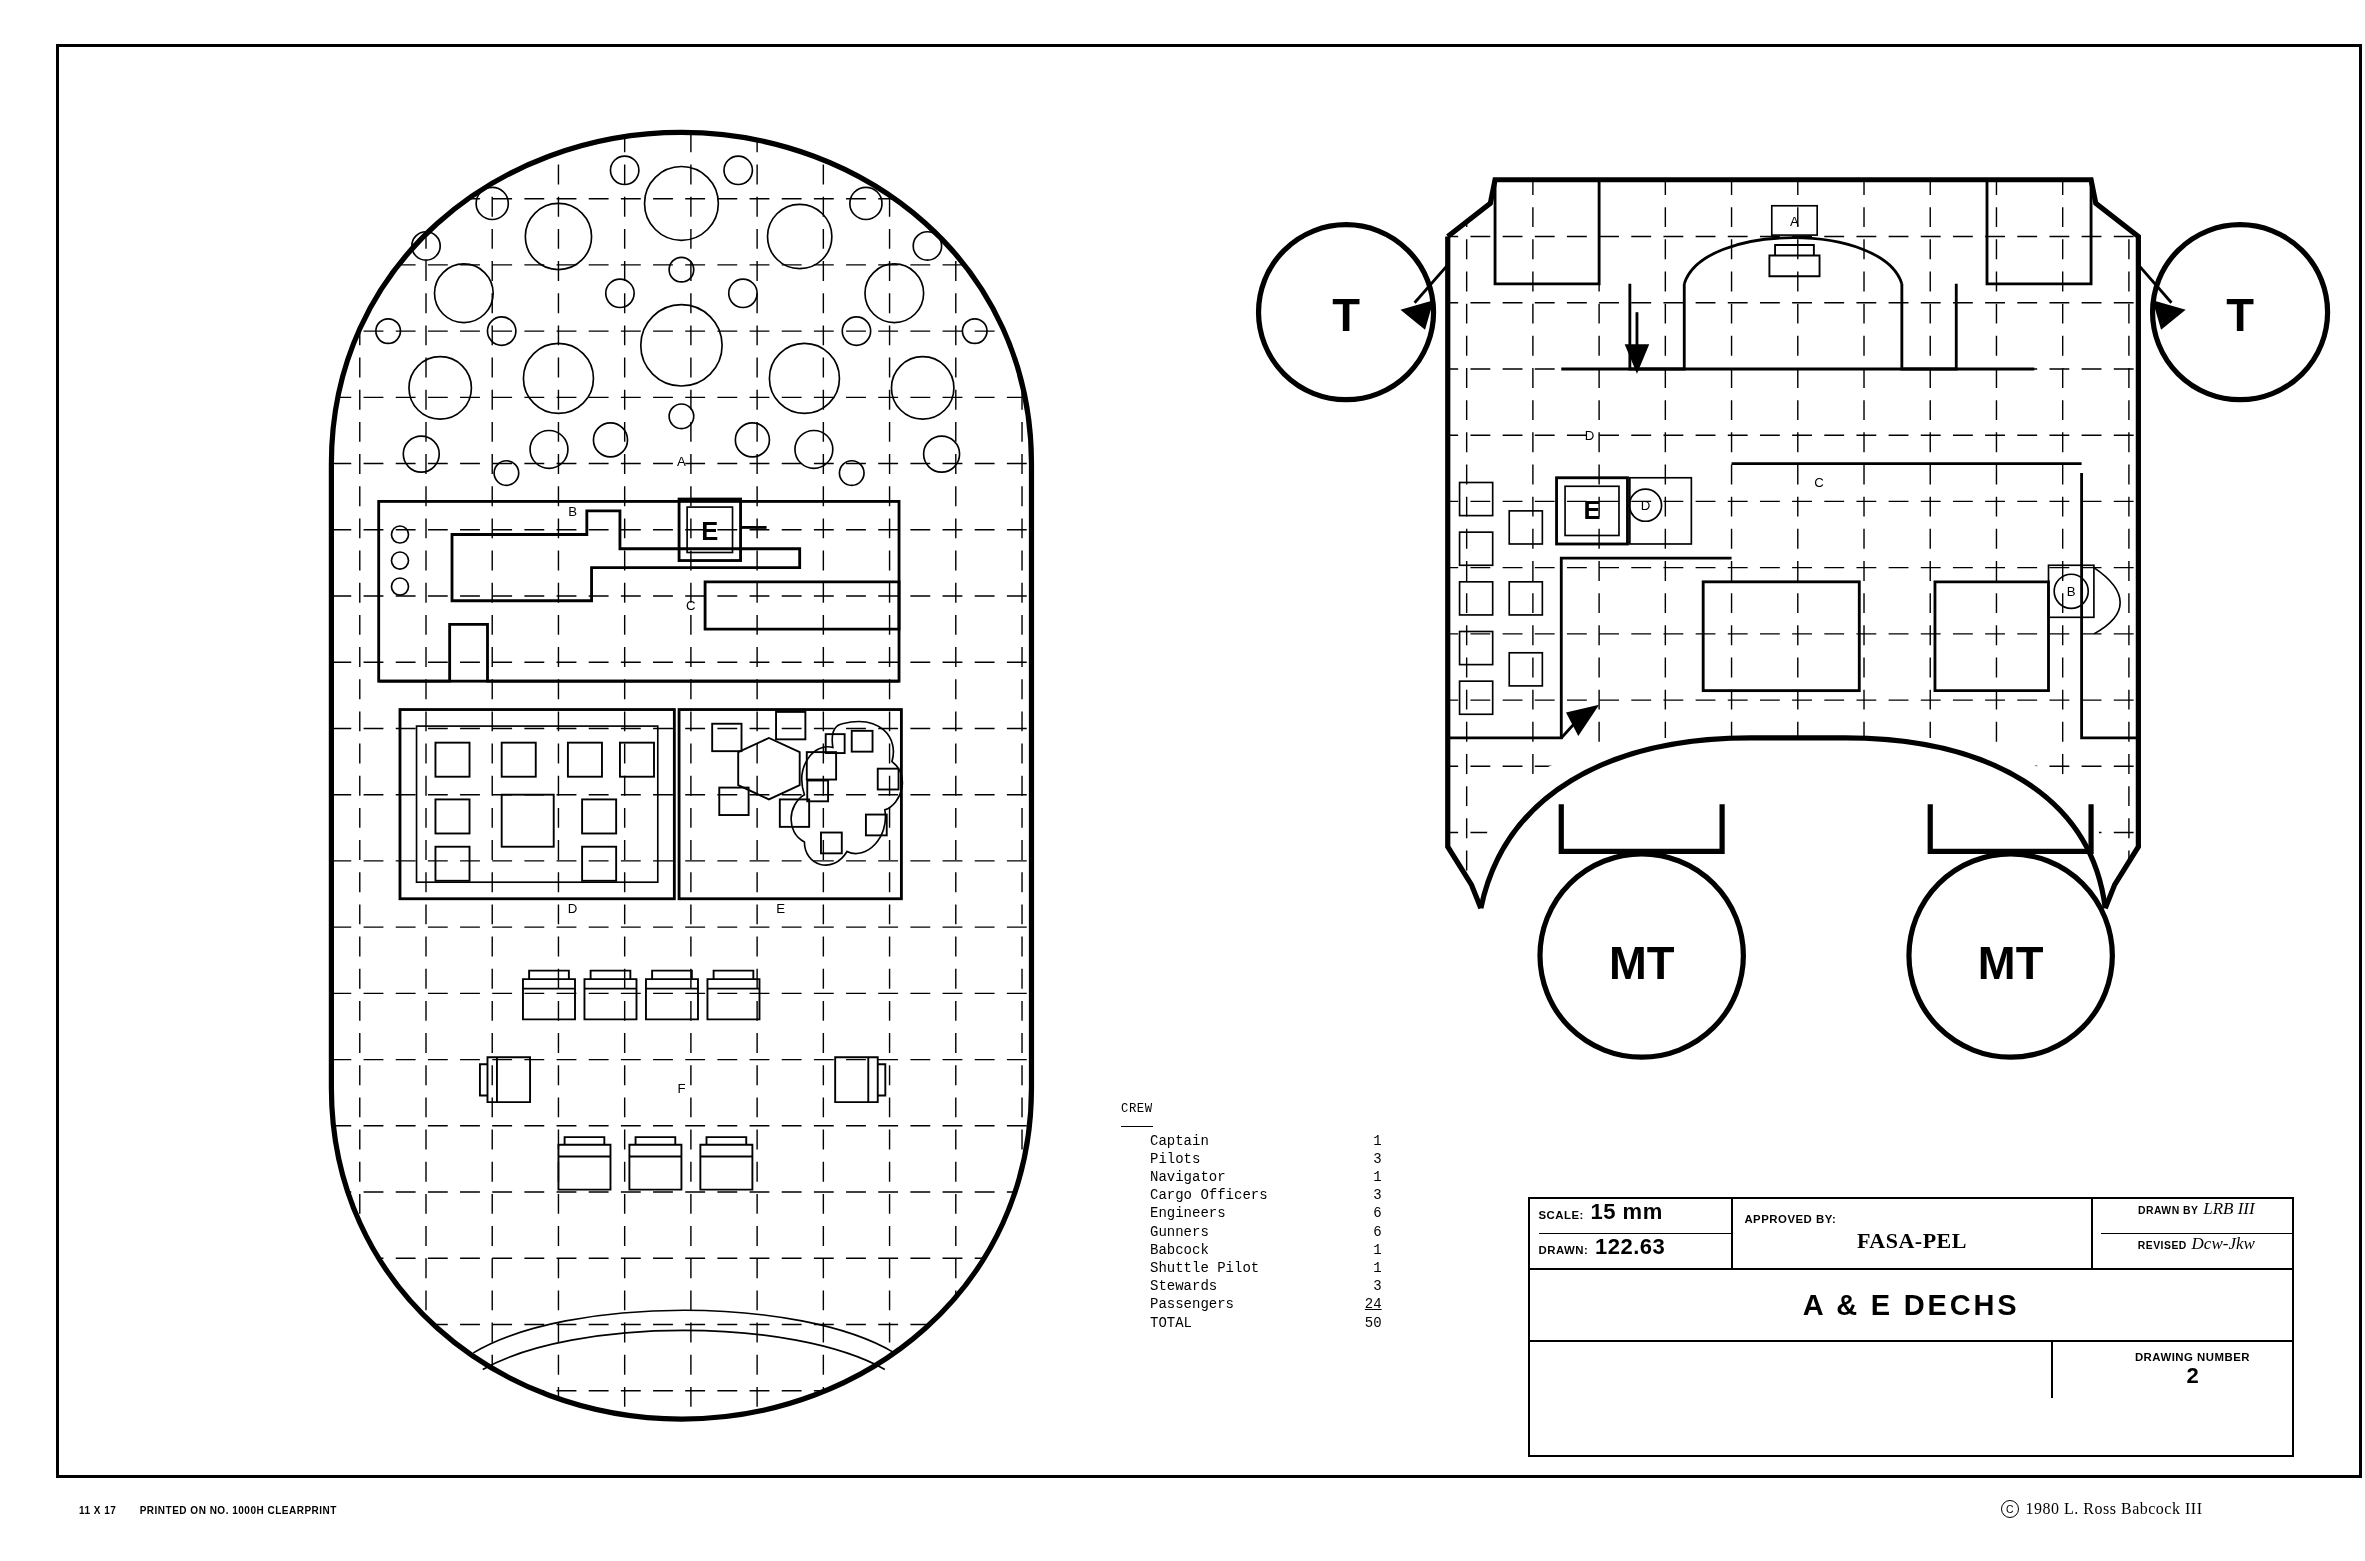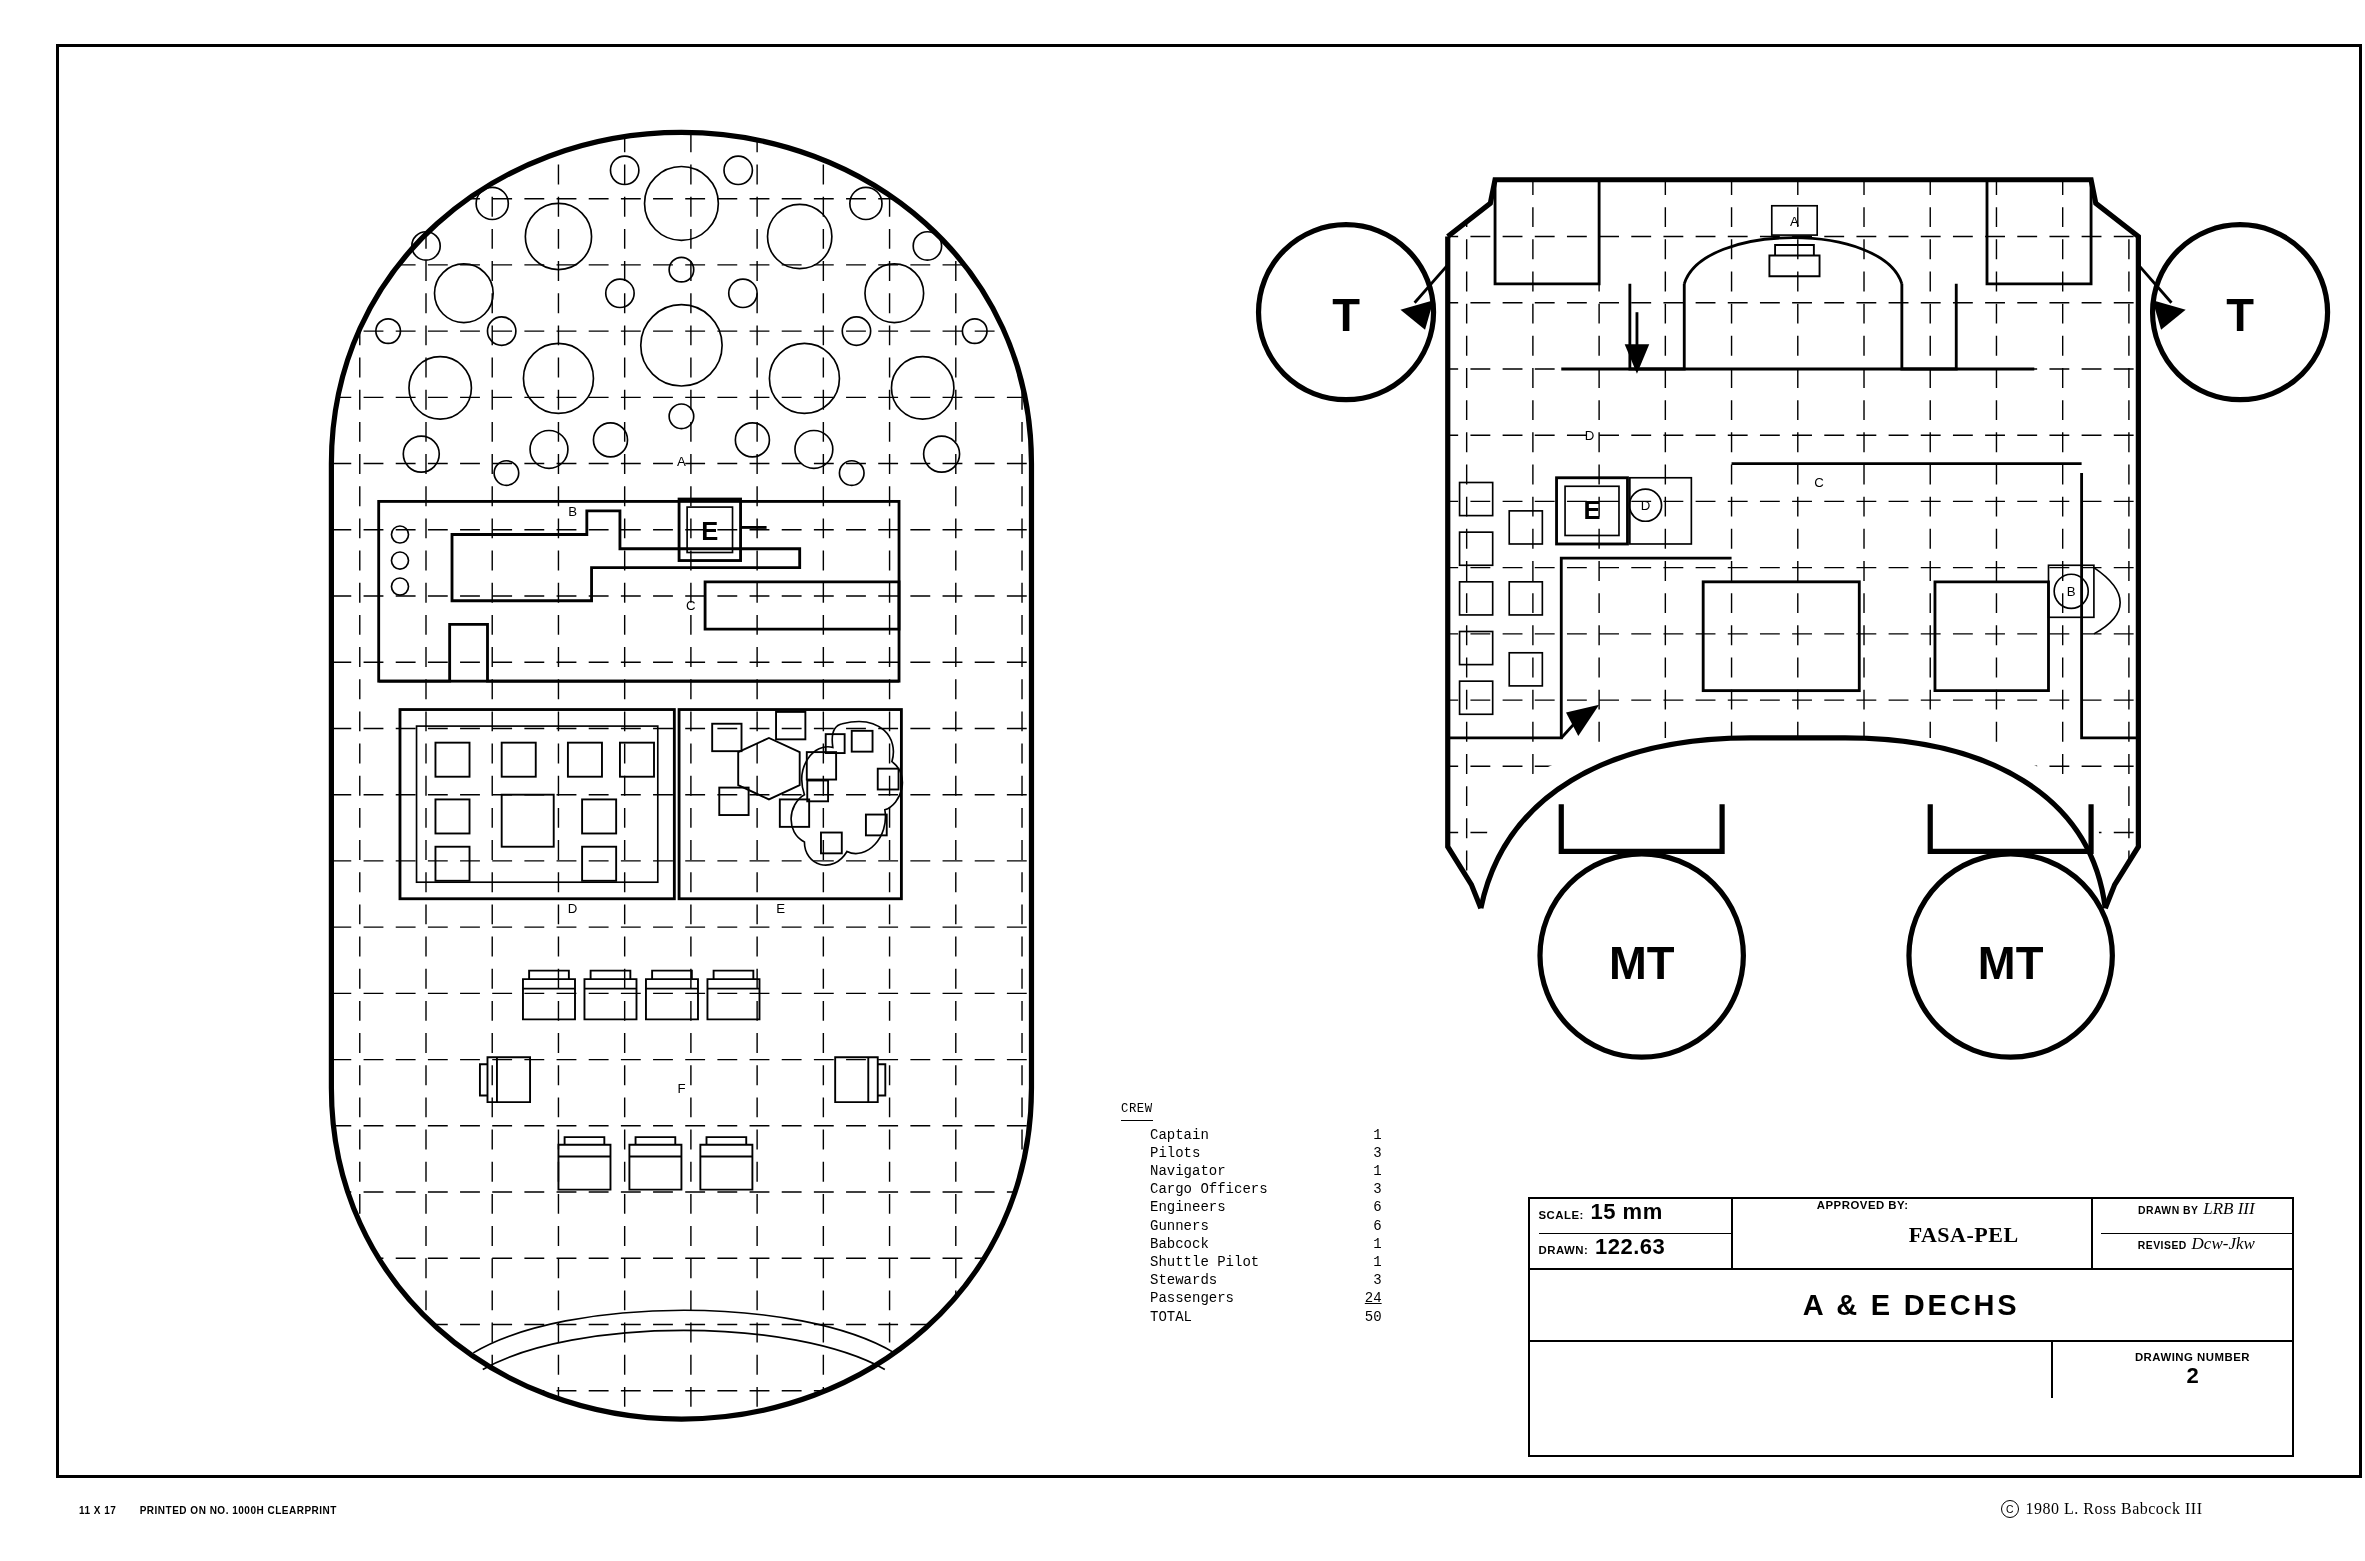--- a/index.html
+++ b/index.html
@@ -4,40 +4,40 @@
 <style>
   html,body{margin:0;padding:0;background:#ffffff;}
   body{width:2413px;height:1561px;position:relative;font-family:"Liberation Sans",sans-serif;color:#000;}
   #sheet{position:absolute;left:0;top:0;width:2413px;height:1561px;background:#fff;}
   .border-outer{position:absolute;left:56px;top:44px;width:2306px;height:1434px;border:3.3px solid #000;box-sizing:border-box;}
   .svgwrap{position:absolute;left:0;top:0;width:2413px;height:1561px;}
   svg{display:block;}
 
   
   .crew{position:absolute;left:1121px;top:1102px;width:293px;font-family:"Liberation Mono",monospace;}
-  .crew-title{font-size:12.3px;letter-spacing:0.5px;border-bottom:1.4px solid #000;display:inline-block;padding-bottom:4px;}
+  .crew-title{font-size:12.3px;letter-spacing:0.5px;border-bottom:1.4px solid #000;display:inline-block;padding-bottom:10px;}
   .crew-table{margin-top:4.7px;margin-left:29px;border-collapse:collapse;}
   .crew-table td{font-size:14px;line-height:1.30;padding:0;white-space:nowrap;}
   .crew-table td.num{text-align:right;width:71px;padding-left:43px;}
   .crew-table td.num.underline{text-decoration:underline;}
 
   
   .titleblock{position:absolute;left:1528px;top:1197px;width:766px;height:260px;border:2.8px solid #000;box-sizing:border-box;background:#fff;}
   .tb-row{display:flex;border-bottom:2.4px solid #000;box-sizing:border-box;}
   .tb-row:last-child{border-bottom:none;}
   .tb-name{height:70px;display:flex;align-items:center;justify-content:flex-start;padding-left:19px;}
   .ship-name{font-family:"Liberation Sans",sans-serif;font-weight:bold;font-size:41px;letter-spacing:0.9px;}
   .tb-mid{height:71px;}
   .tb-cell{display:flex;align-items:center;box-sizing:border-box;}
   .tb-left{width:203px;border-right:2.4px solid #000;flex-direction:column;justify-content:center;padding-left:8.5px;}
   .kv{display:flex;align-items:baseline;height:34px;width:100%;}
   .kv .k{font-size:11.4px;font-weight:bold;letter-spacing:0.5px;font-family:"Liberation Sans",sans-serif;}
   .kv .v{font-size:22px;font-weight:bold;margin-left:6.6px;letter-spacing:0.5px;}
   .kv-sep{width:100%;height:0;border-top:1.9px solid #000;}
-  .tb-center{flex:1;border-right:2.4px solid #000;flex-direction:row;align-items:center;justify-content:center;}
+  .tb-center{flex:1;border-right:2.4px solid #000;flex-direction:column;align-items:center;justify-content:center;}
   .tb-center .k{font-size:11.4px;font-weight:bold;letter-spacing:0.5px;align-self:flex-start;padding-left:11.4px;}
   .tb-center .v{font-family:"Liberation Serif",serif;font-weight:bold;font-size:22px;letter-spacing:0.5px;margin-top:2.8px;}
   .tb-right{width:199px;flex-direction:column;justify-content:center;padding-left:7.6px;}
   .sig-row{display:flex;align-items:baseline;height:34px;}
   .sig-row .k{font-size:10.4px;font-weight:bold;letter-spacing:0.5px;}
   .sig-row .v{font-family:"Liberation Serif",serif;font-style:italic;font-size:17px;margin-left:4.7px;}
   .tb-deck{height:72px;display:flex;align-items:center;justify-content:center;}
   .deck-label{font-size:29px;font-weight:bold;letter-spacing:2.8px;}
   .tb-bottom{height:56px;display:flex;}
   .tb-bl{flex:1;border-right:2.4px solid #000;}

